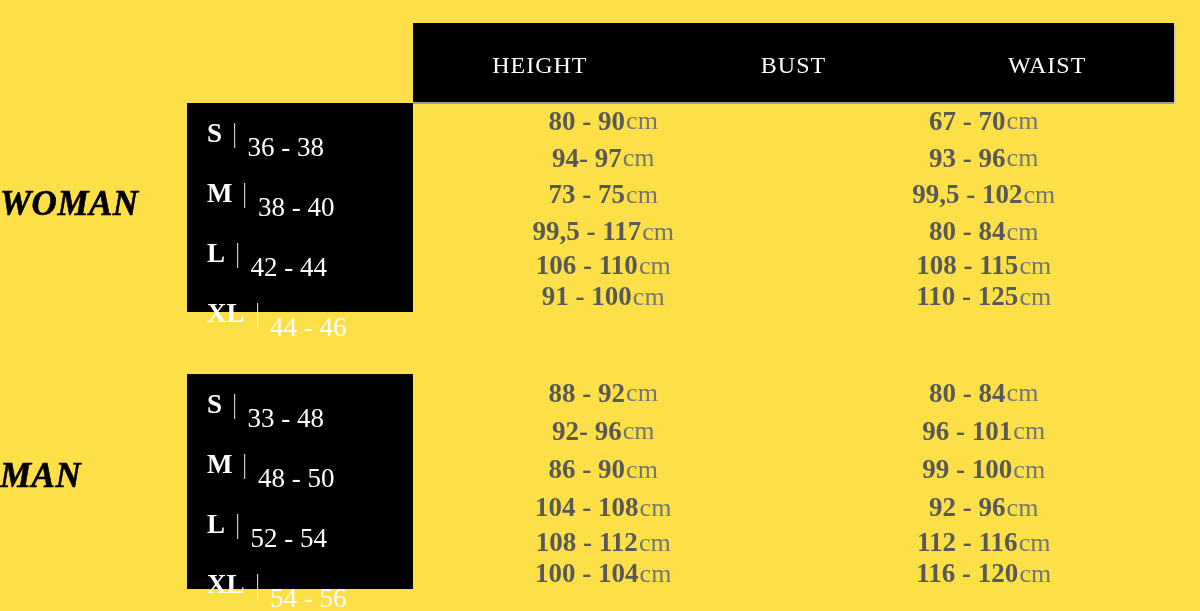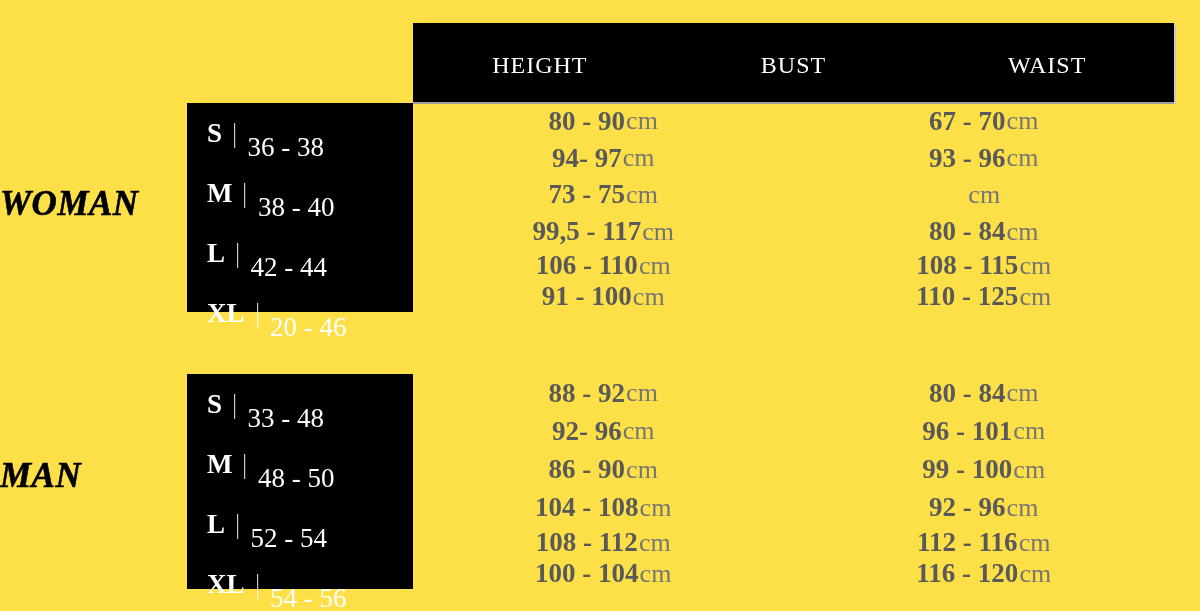--- a/index.html
+++ b/index.html
@@ -126,21 +126,21 @@
       <span class="size-range">38 - 40</span>
     </div>
     <div class="size-row">
       <span class="size-letter">L</span>
       <span class="size-sep">|</span>
       <span class="size-range">42 - 44</span>
     </div>
     <div class="size-row">
       <span class="size-letter">XL</span>
       <span class="size-sep">|</span>
-      <span class="size-range">20 - 46</span>
+      <span class="size-range">44 - 46</span>
     </div>
   </div>
 
   <div class="values-grid woman">
     <div class="cell">
       <span class="val">80 - 90</span>
       <span class="unit">cm</span>
     </div>
     <div class="cell">
       <span class="val">67 - 70</span>
@@ -152,20 +152,21 @@
     </div>
     <div class="cell">
       <span class="val">93 - 96</span>
       <span class="unit">cm</span>
     </div>
     <div class="cell">
       <span class="val">73 - 75</span>
       <span class="unit">cm</span>
     </div>
     <div class="cell">
+      <span class="val">99,5 - 102</span>
       <span class="unit">cm</span>
     </div>
     <div class="cell">
       <span class="val">99,5 - 117</span>
       <span class="unit">cm</span>
     </div>
     <div class="cell">
       <span class="val">80 - 84</span>
       <span class="unit">cm</span>
     </div>

